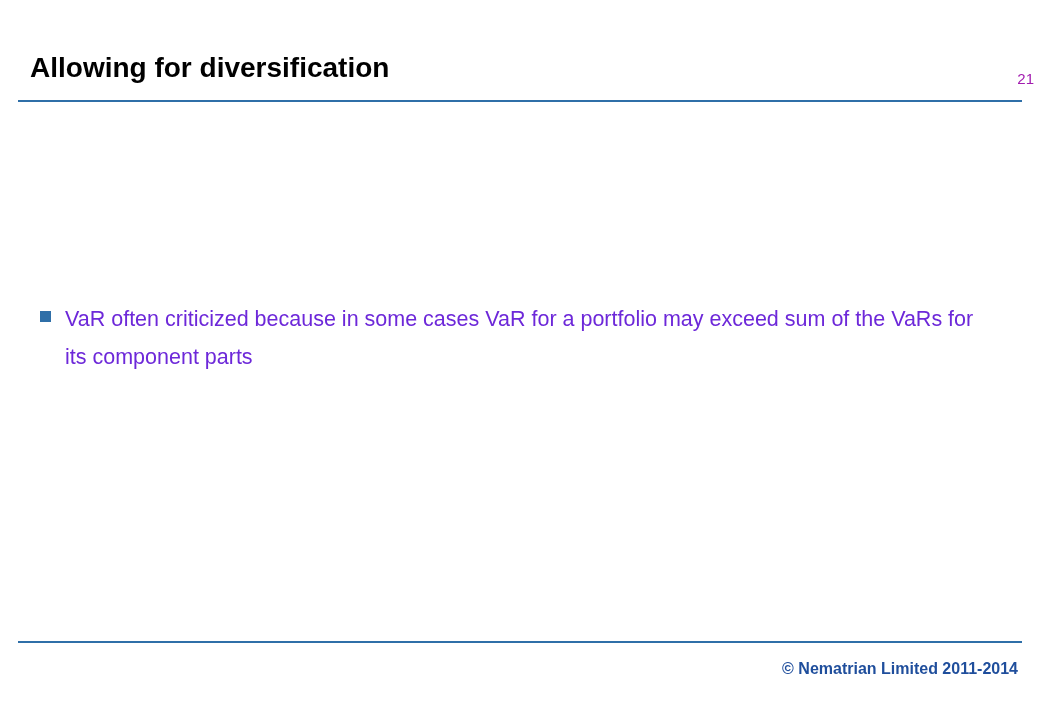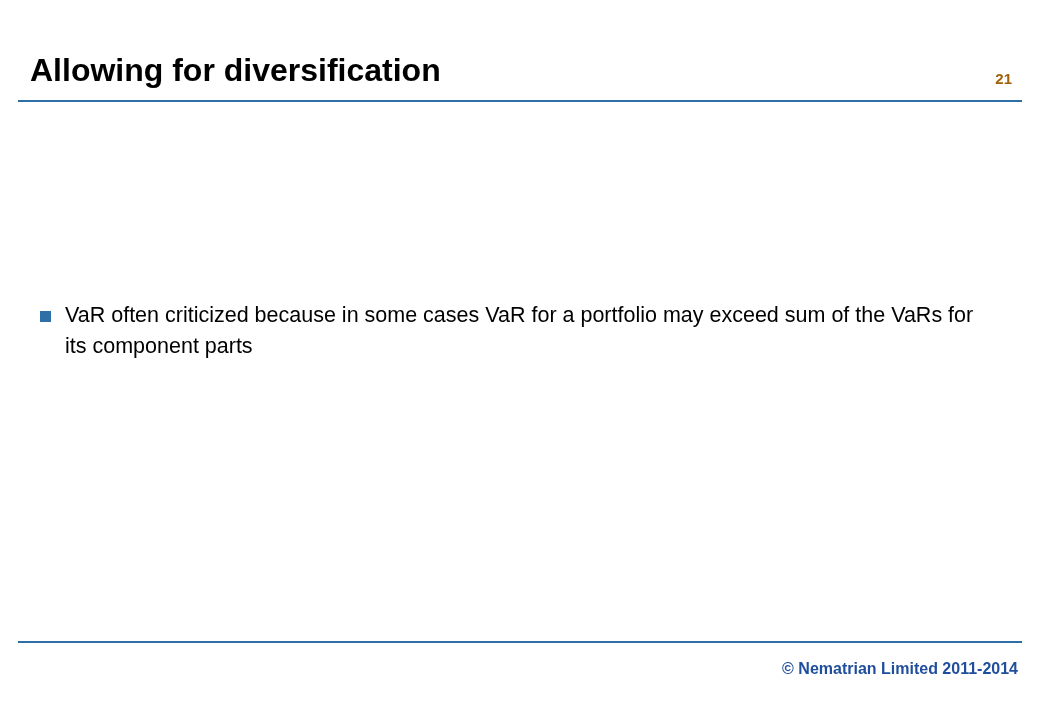--- a/index.html
+++ b/index.html
@@ -18,33 +18,33 @@
     width: 1040px;
     height: 720px;
     background: #ffffff;
   }
 
   
   .slide-title {
     position: absolute;
     left: 30px;
     top: 52px;
-    font-size: 32px;
+    font-size: 28px;
     font-weight: bold;
     color: #000000;
     letter-spacing: 0px;
     white-space: nowrap;
   }
   .page-number {
     position: absolute;
-    right: 28px;
+    right: 6px;
     top: 70px;
     font-size: 15px;
-    font-weight: bold;
-    color: #a16207;
+    font-weight: normal;
+    color: #a21caf;
   }
   .header-rule {
     position: absolute;
     left: 18px;
     top: 100px;
     width: 1004px;
     height: 2px;
     background: #2f6fa8;
   }
 
@@ -53,22 +53,22 @@
     position: absolute;
     left: 36px;
     top: 300px;
     width: 960px;
   }
   .bullet-item {
     position: relative;
     padding-left: 29px;
     margin-bottom: 26px;
     font-size: 21.5px;
-    line-height: 31px;
-    color: #000000;
+    line-height: 38px;
+    color: #6d28d9;
   }
   .bullet-item:last-child {
     margin-bottom: 0;
   }
   .bullet-marker {
     position: absolute;
     left: 4px;
     top: 11px;
     width: 11px;
     height: 11px;

